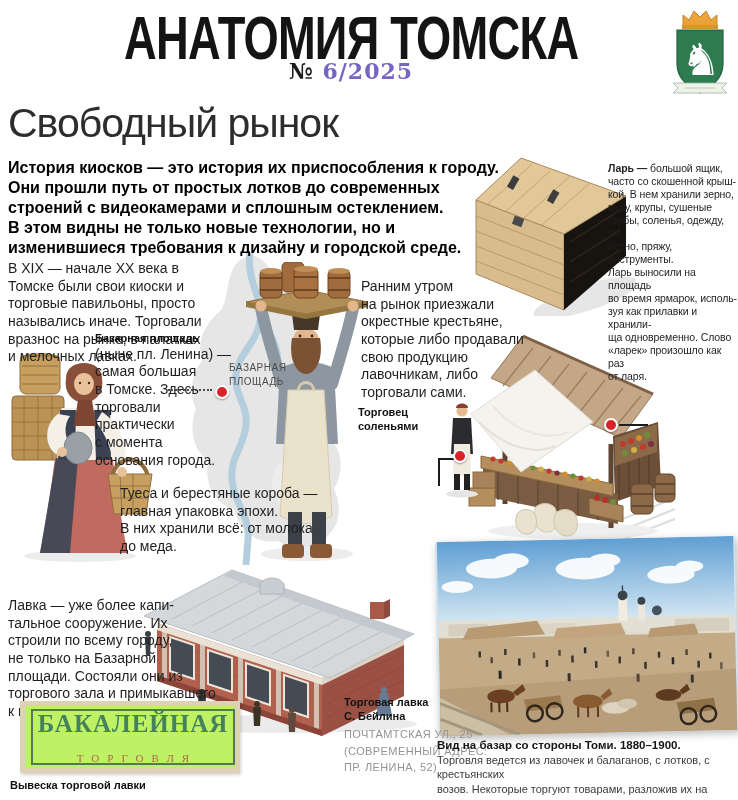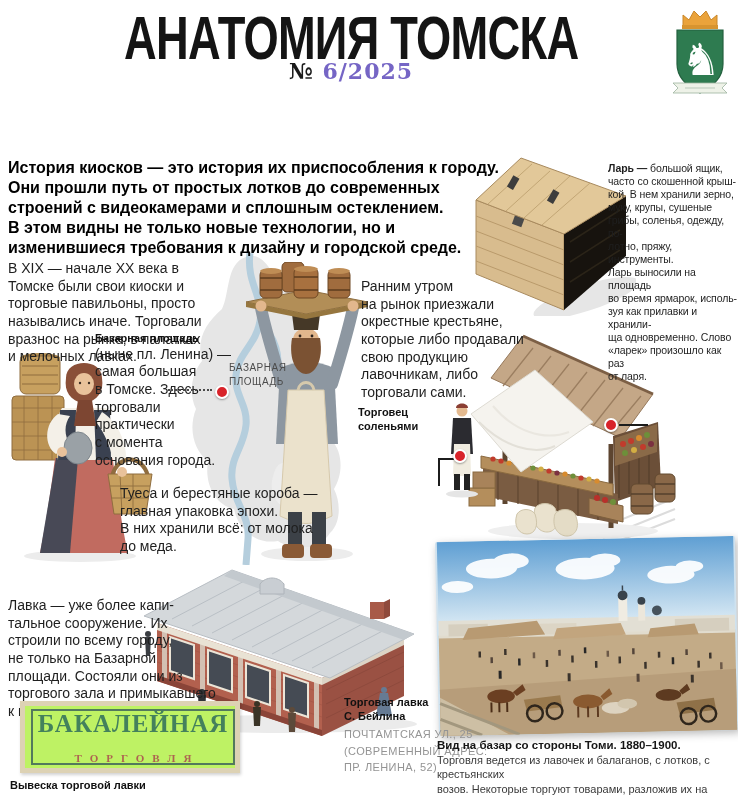--- a/index.html
+++ b/index.html
@@ -44,21 +44,21 @@
   .dot-vendor{left:453px;top:449px}
   .dotline{left:168px;top:389px;width:44px;height:0;border-top:2px dotted #4a4a4a}
   .line-stall{left:619px;top:424px;width:29px;height:0;border-top:2px solid #1c1c1c}
   .line-vendor{left:438px;top:458px;width:14px;height:26px;border-left:2px solid #1c1c1c;border-top:2px solid #1c1c1c}
 
   .sign{left:20px;top:701px;width:210px;height:62px;background:#bef264;border:5px solid #ddd2b4;
         box-shadow:1px 2px 3px rgba(0,0,0,.18);display:flex;align-items:center;justify-content:flex-end}
   .sign-inner{border:2px solid #53795c;width:calc(100% - 10px);height:calc(100% - 10px);
         display:flex;flex-direction:column;align-items:center;justify-content:center}
   .sign-l1{font-family:"Liberation Serif",serif;font-weight:700;font-size:25px;color:#44815c;letter-spacing:1px}
-  .sign-l2{font-family:"Liberation Serif",serif;font-weight:700;font-size:11px;color:#ad6450;letter-spacing:8px;text-indent:8px;margin-top:14px}
+  .sign-l2{font-family:"Liberation Serif",serif;font-weight:400;font-size:11px;color:#ad6450;letter-spacing:8px;text-indent:8px;margin-top:14px}
   .sign-cap{left:10px;top:779px;font-size:11px;font-weight:700;color:#111}
 
   .photo{left:437px;top:539px;width:300px;height:194px;transform:rotate(-1.2deg);
         box-shadow:2px 3px 8px rgba(0,0,0,.28);border-radius:2px;overflow:hidden;background:#cfe2ef}
   .ph-cap-t{left:437px;top:739px;font-size:11.5px;font-weight:700;color:#151515}
   .ph-cap{left:437px;top:753px;font-size:11px;line-height:1.3;color:#3a3a3a}
 </style>
 </head>
 <body>
 
@@ -355,20 +355,21 @@
   </div>
 
   <div class="abs masthead">
     <span class="masthead-inner">АНАТОМИЯ ТОМСКА</span>
   </div>
   <div class="abs issue">
     <span>№</span>
     <span class="num">6/2025</span>
   </div>
 
+  <div class="abs hero-title">Свободный рынок</div>
   <div class="abs intro pre">История киосков — это история их приспособления к городу.
 Они прошли путь от простых лотков до современных
 строений с видеокамерами и сплошным остеклением.
 В этом видны не только новые технологии, но и
 изменившиеся требования к дизайну и городской среде.</div>
 
   <div class="abs xix body-txt pre">В XIX — начале XX века в
 Томске были свои киоски и
 торговые павильоны, просто
 назывались иначе. Торговали

